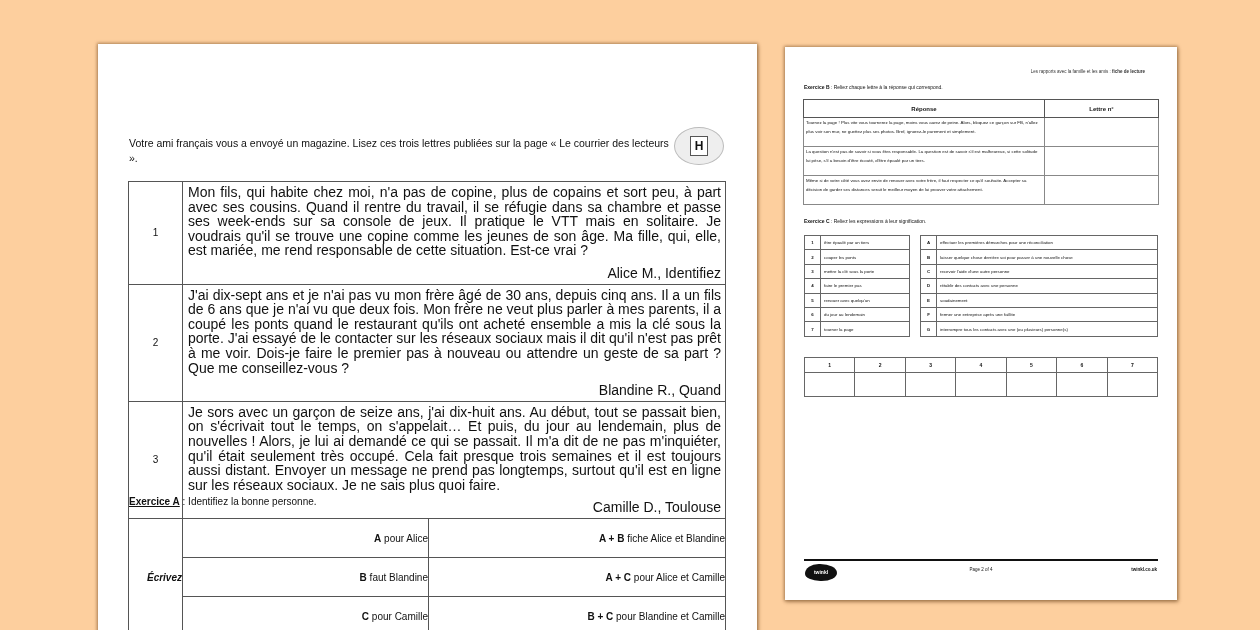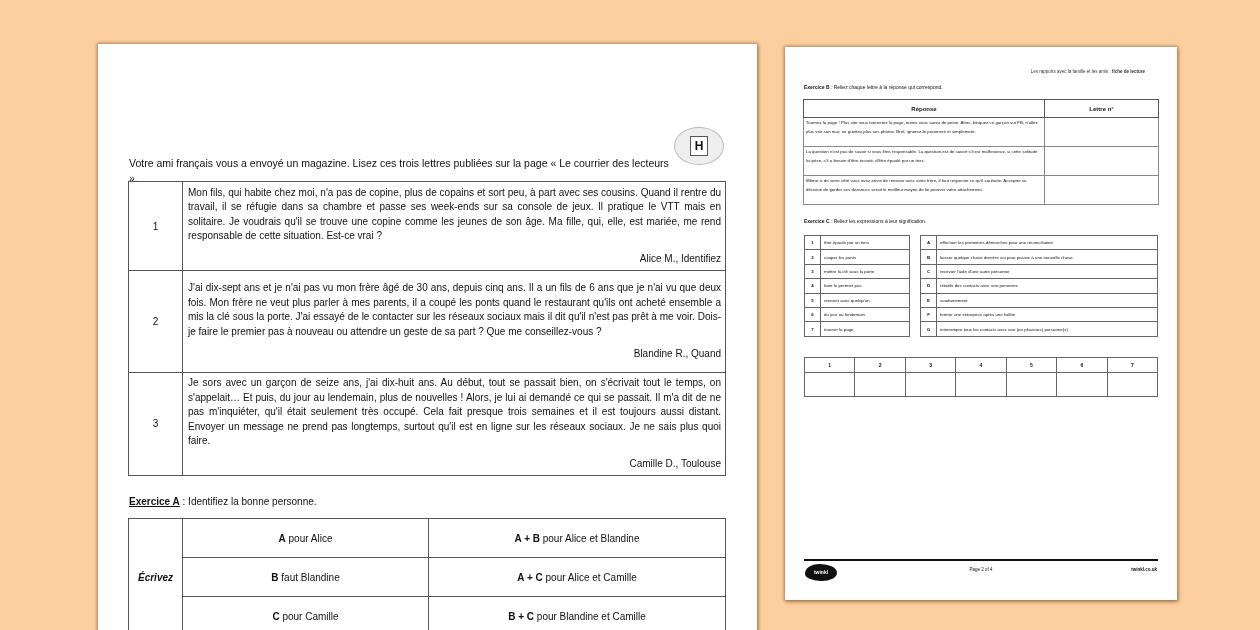--- a/index.html
+++ b/index.html
@@ -19,48 +19,48 @@
   #page-right { left: 785px; top: 47px; width: 392px; height: 553px; }
 
   
   .title {
     position: absolute; left: 31px; top: 46px;
     font-size: 21.5px; letter-spacing: -0.3px; color: #111; white-space: nowrap;
   }
   .title b { font-weight: bold; }
   .intro {
     position: absolute; left: 31px; top: 92px; width: 540px;
-    font-size: 10.5px; line-height: 14.5px; margin-top: 20px;
+    font-size: 10.5px; line-height: 14.5px;
   }
   .badge {
     position: absolute; left: 576px; top: 83px; width: 50px; height: 38px;
     border-radius: 50%; background: #eee; border: 1.5px solid #bbb;
     display: flex; align-items: center; justify-content: center;
   }
   .badge span {
     display: inline-block; width: 18px; height: 20px; background: #fff;
     border: 1px solid #555; font-weight: bold; font-size: 12px; line-height: 18px; text-align: center;
   }
   .letters {
     position: absolute; left: 30px; top: 137px; width: 598px;
     border: 1.5px solid #555; border-collapse: collapse;
   }
   .letters td { border: 1.5px solid #555; vertical-align: middle; }
   .letters td.num { width: 54px; text-align: center; font-size: 10px; }
-  .letters td.txt { padding: 3px 4px 3px 5px; font-size: 10px; line-height: 14.6px; text-align: justify; }
+  .letters td.txt { padding: 3px 4px 3px 5px; font-size: 14px; line-height: 14.6px; text-align: justify; }
   .letters .sig { text-align: right; margin-top: 8px; }
   .ex-a-label {
     position: absolute; left: 31px; top: 452px; font-size: 10px;
   }
   .ex-a-label b { text-decoration: underline; }
   .ex-a {
     position: absolute; left: 30px; top: 474px; width: 598px;
     border-collapse: collapse; border: 1.5px solid #555;
   }
-  .ex-a td { border: 1.5px solid #555; height: 39px; text-align: center; font-size: 10px; }
+  .ex-a td { border: 1.5px solid #555; height: 39px; text-align: right; font-size: 10px; }
   .ex-a td.lbl { width: 54px; font-weight: bold; font-style: italic; }
   .ex-a td.c1 { width: 246px; }
 
   
   .r-header {
     position: absolute; right: 32px; top: 22px; font-size: 4.5px; color: #333;
   }
   .r-header b { font-weight: bold; }
   .r-ex-label { position: absolute; left: 19px; top: 37px; font-size: 5px; }
   .r-ex-label b { font-weight: bold; }
@@ -134,21 +134,21 @@
     </tr>
   </tbody>
     </table>
 
   <div class="ex-a-label"><b>Exercice A</b><span> : Identifiez la bonne personne.</span></div>
   <table class="ex-a">
     <tbody>
         <tr>
       <td class="lbl" rowspan="3">Écrivez</td>
       <td class="c1"><b>A</b><span> pour Alice</span></td>
-      <td><b>A + B</b><span> pour Alice et Blandine</span></td>
+      <td><b>A + B</b><span> fiche Alice et Blandine</span></td>
     </tr>
     <tr>
       <td class="c1"><b>B</b><span> faut Blandine</span></td>
       <td><b>A + C</b><span> pour Alice et Camille</span></td>
     </tr>
     <tr>
       <td class="c1"><b>C</b><span> pour Camille</span></td>
       <td><b>B + C</b><span> pour Blandine et Camille</span></td>
     </tr>
   </tbody>

